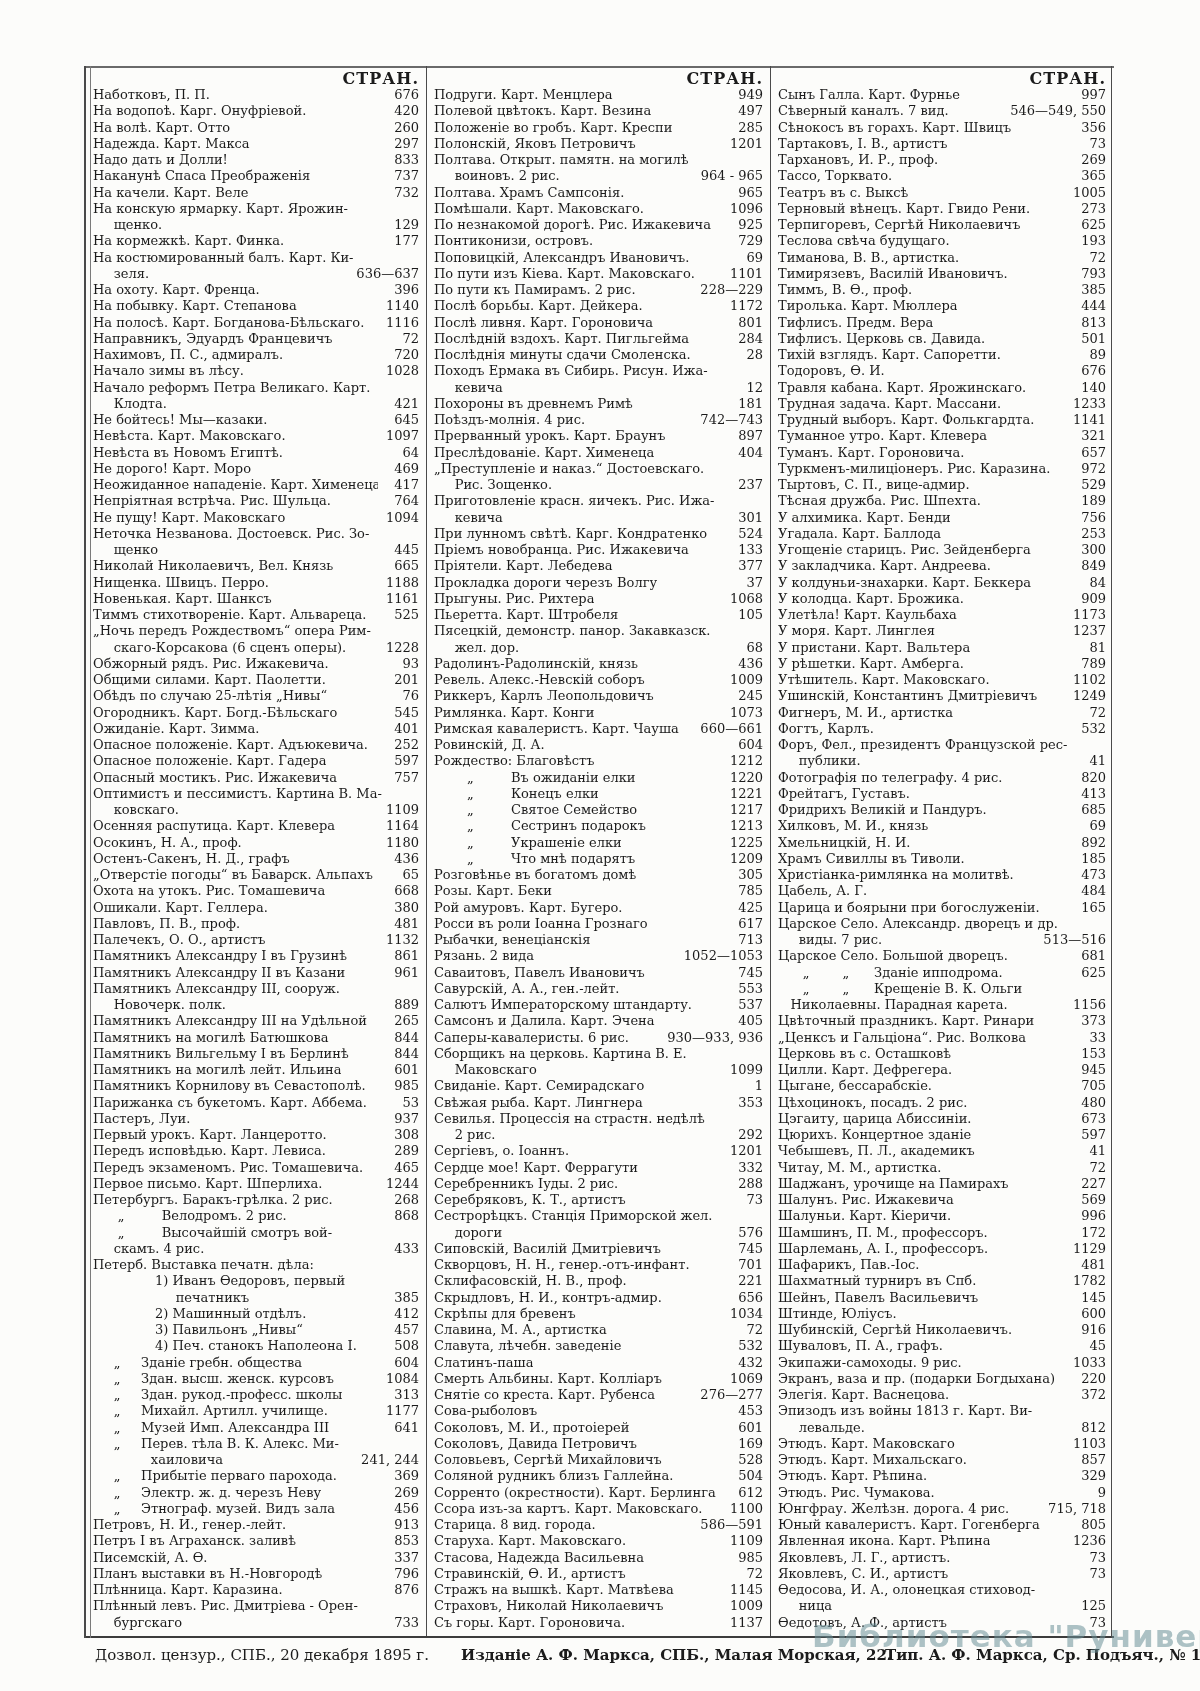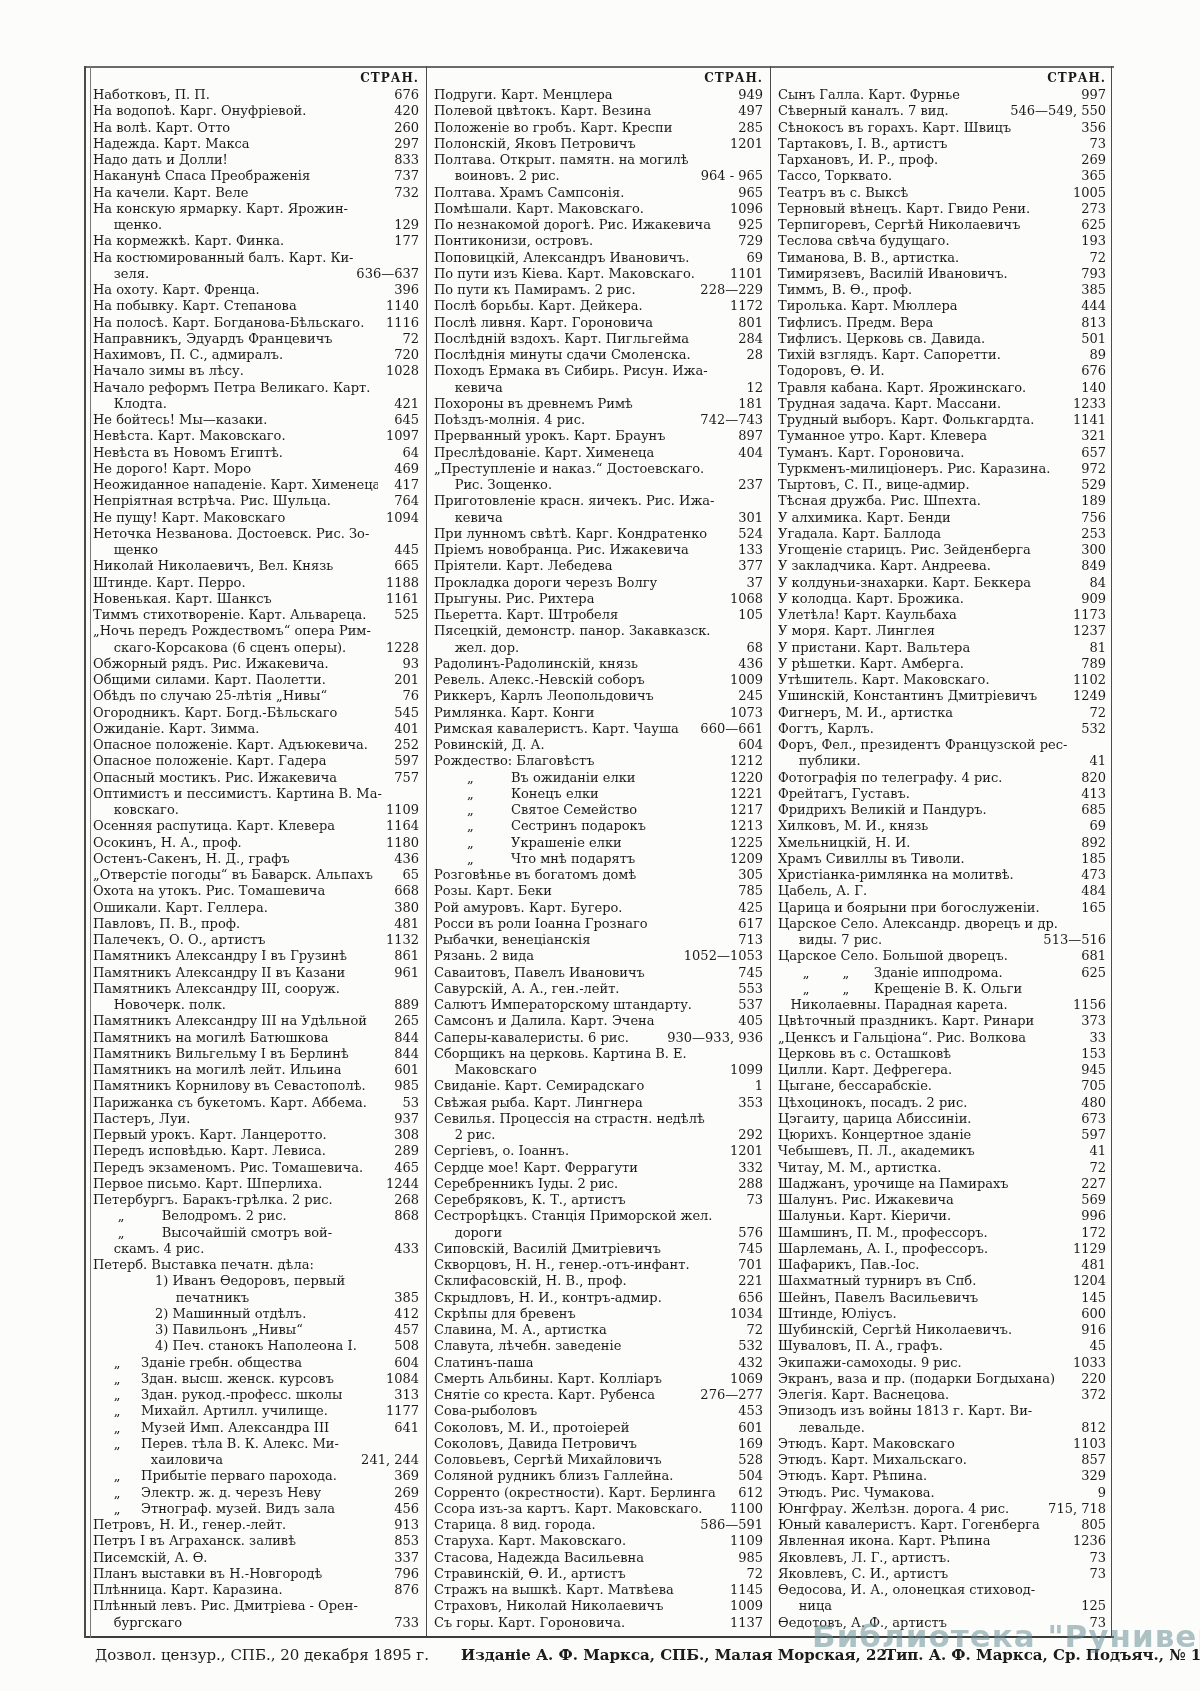--- a/index.html
+++ b/index.html
@@ -23,21 +23,21 @@
   .col{
     position:absolute;top:70px;
     font-size:13px;line-height:16.25px;
   }
   #col-1{left:93px;width:326px;}
   #col-2{left:434px;width:329px;}
   #col-3{left:778px;width:328px;}
 
   .stran{
     text-align:right;
-    font-size:12px;
+    font-size:16px;
     letter-spacing:1px;
     line-height:17px;
     font-weight:bold;
   }
   .row{display:flex;align-items:baseline;white-space:pre;}
   .t{white-space:pre;flex:0 1 auto;overflow:hidden;}
   .dots{
     flex:1 0 6px;height:12px;margin:0 4px 0 6px;
     background-image:radial-gradient(circle,#2c2c2c 1.1px,rgba(0,0,0,0) 1.4px);
     background-size:14px 12px;
@@ -102,21 +102,21 @@
       <div class="row"><span class="t">Не бойтесь! Мы—казаки.</span><span class="dots"></span><span class="p">645</span></div>
       <div class="row"><span class="t">Невѣста. Карт. Маковскаго.</span><span class="dots"></span><span class="p">1097</span></div>
       <div class="row"><span class="t">Невѣста въ Новомъ Египтѣ.</span><span class="dots"></span><span class="p">64</span></div>
       <div class="row"><span class="t">Не дорого! Карт. Моро</span><span class="dots"></span><span class="p">469</span></div>
       <div class="row"><span class="t">Неожиданное нападеніе. Карт. Хименеца</span><span class="dots"></span><span class="p">417</span></div>
       <div class="row"><span class="t">Непріятная встрѣча. Рис. Шульца.</span><span class="dots"></span><span class="p">764</span></div>
       <div class="row"><span class="t">Не пущу! Карт. Маковскаго</span><span class="dots"></span><span class="p">1094</span></div>
       <div class="row"><span class="t">Неточка Незванова. Достоевск. Рис. Зо-</span></div>
       <div class="row"><span class="t">     щенко</span><span class="dots"></span><span class="p">445</span></div>
       <div class="row"><span class="t">Николай Николаевичъ, Вел. Князь</span><span class="dots"></span><span class="p">665</span></div>
-      <div class="row"><span class="t">Штинде. Карт. Перро.</span><span class="dots"></span><span class="p">1188</span></div>
+      <div class="row"><span class="t">Нищенка. Швицъ. Перро.</span><span class="dots"></span><span class="p">1188</span></div>
       <div class="row"><span class="t">Новенькая. Карт. Шанксъ</span><span class="dots"></span><span class="p">1161</span></div>
       <div class="row"><span class="t">Тиммъ стихотвореніе. Карт. Альвареца.</span><span class="dots"></span><span class="p">525</span></div>
       <div class="row"><span class="t">„Ночь передъ Рождествомъ“ опера Рим-</span></div>
       <div class="row"><span class="t">     скаго-Корсакова (6 сценъ оперы).</span><span class="dots"></span><span class="p">1228</span></div>
       <div class="row"><span class="t">Обжорный рядъ. Рис. Ижакевича.</span><span class="dots"></span><span class="p">93</span></div>
       <div class="row"><span class="t">Общими силами. Карт. Паолетти.</span><span class="dots"></span><span class="p">201</span></div>
       <div class="row"><span class="t">Обѣдъ по случаю 25-лѣтія „Нивы“</span><span class="dots"></span><span class="p">76</span></div>
       <div class="row"><span class="t">Огородникъ. Карт. Богд.-Бѣльскаго</span><span class="dots"></span><span class="p">545</span></div>
       <div class="row"><span class="t">Ожиданіе. Карт. Зимма.</span><span class="dots"></span><span class="p">401</span></div>
       <div class="row"><span class="t">Опасное положеніе. Карт. Адъюкевича.</span><span class="dots"></span><span class="p">252</span></div>
@@ -347,21 +347,21 @@
       <div class="row"><span class="t">Цэгаиту, царица Абиссиніи.</span><span class="dots"></span><span class="p">673</span></div>
       <div class="row"><span class="t">Цюрихъ. Концертное зданіе</span><span class="dots"></span><span class="p">597</span></div>
       <div class="row"><span class="t">Чебышевъ, П. Л., академикъ</span><span class="dots"></span><span class="p">41</span></div>
       <div class="row"><span class="t">Читау, М. М., артистка.</span><span class="dots"></span><span class="p">72</span></div>
       <div class="row"><span class="t">Шаджанъ, урочище на Памирахъ</span><span class="dots"></span><span class="p">227</span></div>
       <div class="row"><span class="t">Шалунъ. Рис. Ижакевича</span><span class="dots"></span><span class="p">569</span></div>
       <div class="row"><span class="t">Шалуньи. Карт. Кіеричи.</span><span class="dots"></span><span class="p">996</span></div>
       <div class="row"><span class="t">Шамшинъ, П. М., профессоръ.</span><span class="dots"></span><span class="p">172</span></div>
       <div class="row"><span class="t">Шарлемань, А. І., профессоръ.</span><span class="dots"></span><span class="p">1129</span></div>
       <div class="row"><span class="t">Шафарикъ, Пав.-Іос.</span><span class="dots"></span><span class="p">481</span></div>
-      <div class="row"><span class="t">Шахматный турниръ въ Спб.</span><span class="dots"></span><span class="p">1204</span></div>
+      <div class="row"><span class="t">Шахматный турниръ въ Спб.</span><span class="dots"></span><span class="p">1782</span></div>
       <div class="row"><span class="t">Шейнъ, Павелъ Васильевичъ</span><span class="dots"></span><span class="p">145</span></div>
       <div class="row"><span class="t">Штинде, Юліусъ.</span><span class="dots"></span><span class="p">600</span></div>
       <div class="row"><span class="t">Шубинскій, Сергѣй Николаевичъ.</span><span class="dots"></span><span class="p">916</span></div>
       <div class="row"><span class="t">Шуваловъ, П. А., графъ.</span><span class="dots"></span><span class="p">45</span></div>
       <div class="row"><span class="t">Экипажи-самоходы. 9 рис.</span><span class="dots"></span><span class="p">1033</span></div>
       <div class="row"><span class="t">Экранъ, ваза и пр. (подарки Богдыхана)</span><span class="dots"></span><span class="p">220</span></div>
       <div class="row"><span class="t">Элегія. Карт. Васнецова.</span><span class="dots"></span><span class="p">372</span></div>
       <div class="row"><span class="t">Эпизодъ изъ войны 1813 г. Карт. Ви-</span></div>
       <div class="row"><span class="t">     левальде.</span><span class="dots"></span><span class="p">812</span></div>
       <div class="row"><span class="t">Этюдъ. Карт. Маковскаго</span><span class="dots"></span><span class="p">1103</span></div>

